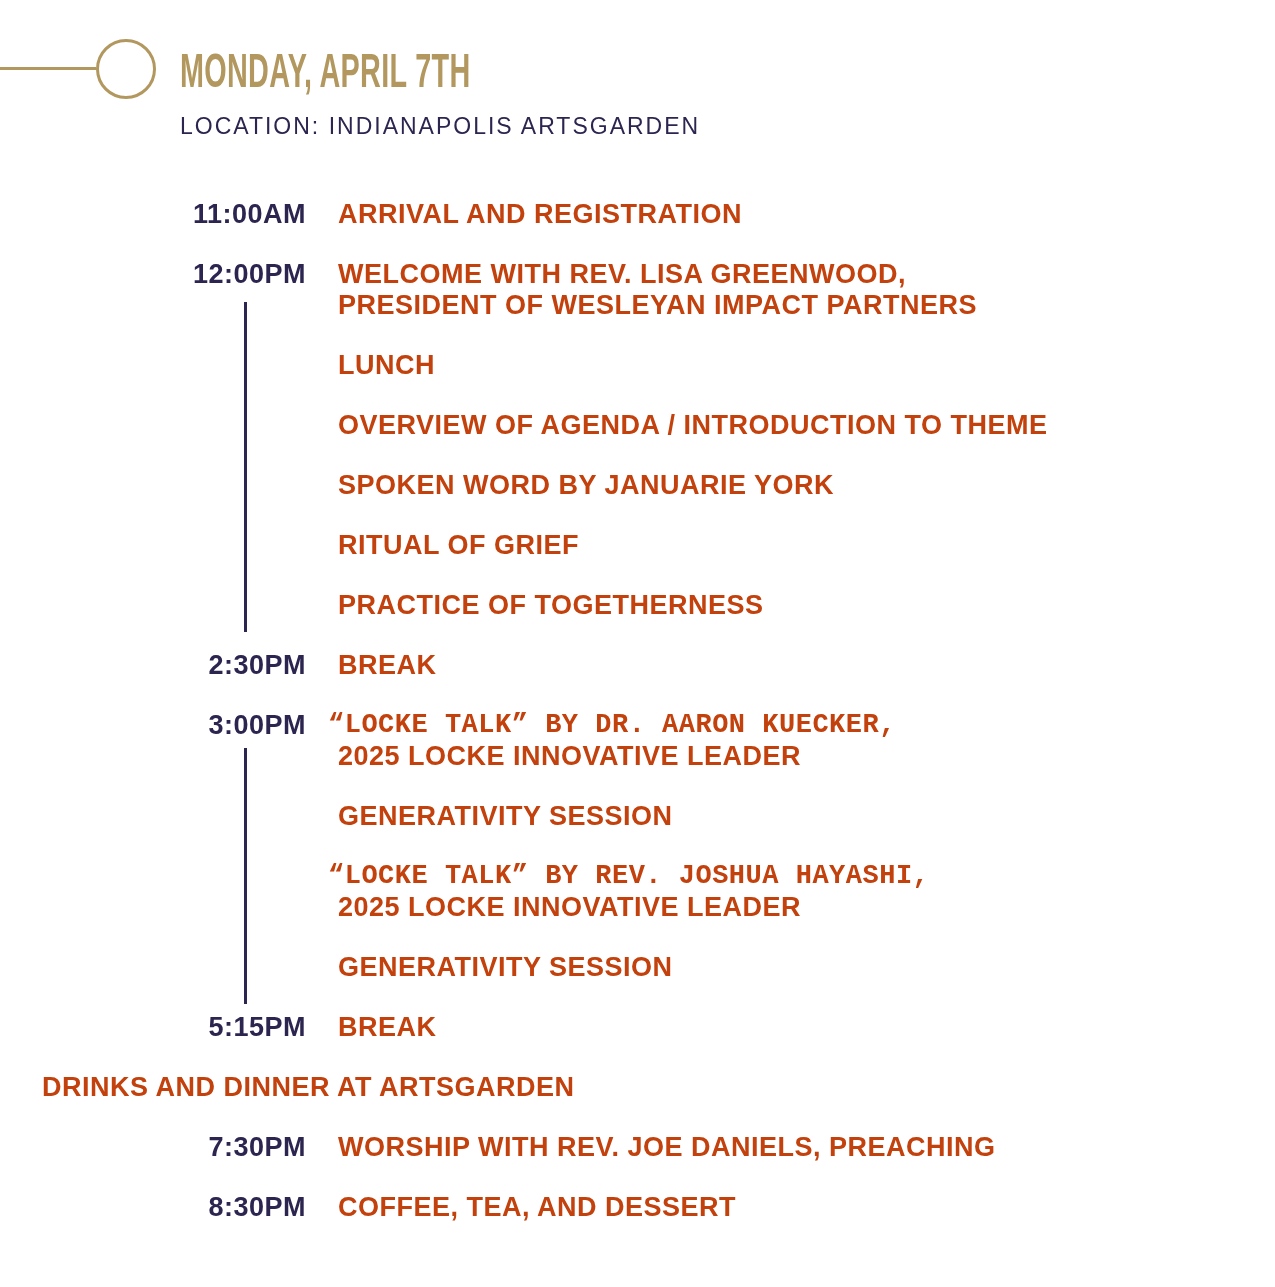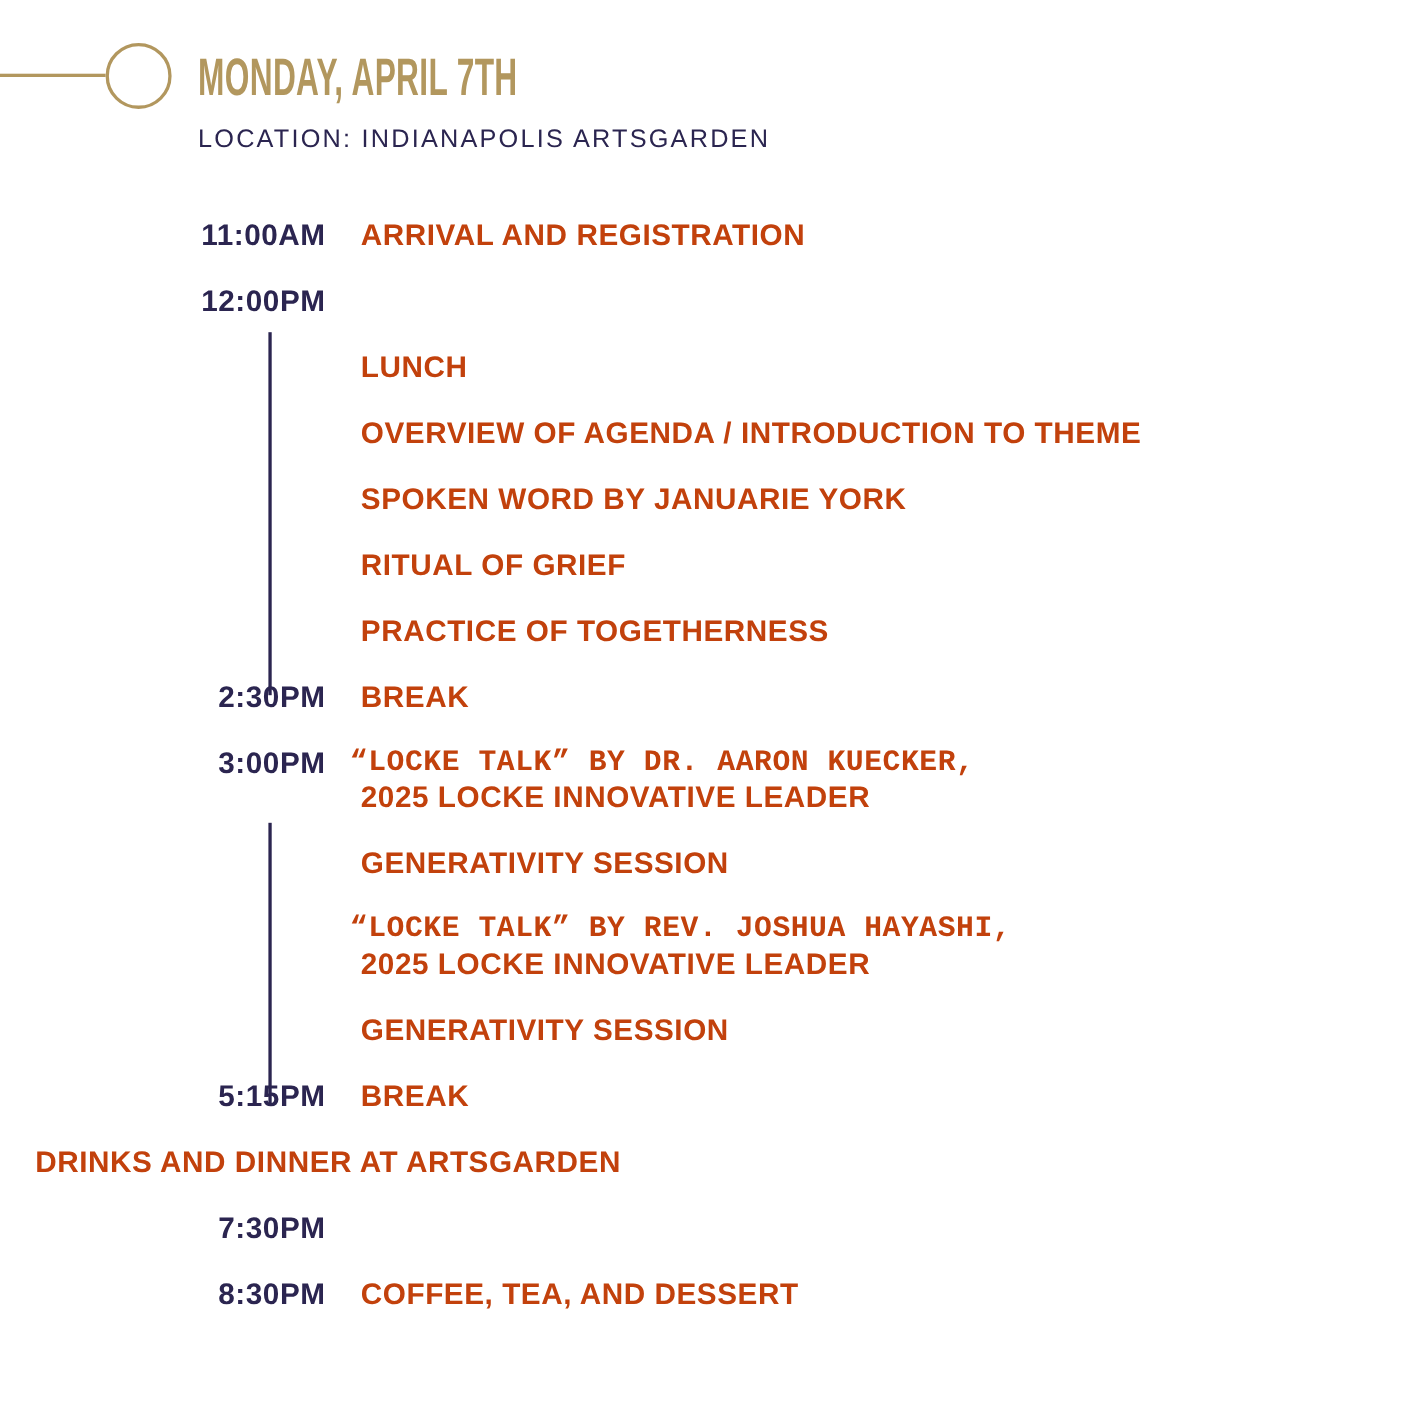--- a/index.html
+++ b/index.html
@@ -59,20 +59,21 @@
     letter-spacing: 2px;
     white-space: nowrap;
   }
 
   
   .schedule {
     position: absolute;
     left: 0;
     top: 199px;
     width: 1221px;
+    padding-left: 10px;
   }
   .row {
     display: flex;
     align-items: flex-start;
     margin-bottom: 29px;
     line-height: 31px;
   }
   .time {
     flex: 0 0 296px;
     text-align: right;
@@ -131,20 +132,24 @@
 
     <div class="row">
       <div class="time">11:00AM</div>
       <div class="event">
         <div class="line">ARRIVAL AND REGISTRATION</div>
       </div>
     </div>
 
     <div class="row">
       <div class="time">12:00PM</div>
+      <div class="event">
+        <div class="line">WELCOME WITH REV. LISA GREENWOOD,</div>
+        <div class="line">PRESIDENT OF WESLEYAN IMPACT PARTNERS</div>
+      </div>
     </div>
 
     <div class="row">
       <div class="time"></div>
       <div class="event">
         <div class="line">LUNCH</div>
       </div>
     </div>
 
     <div class="row">
@@ -220,20 +225,23 @@
     </div>
 
     <div class="row">
       <div class="event">
         <div class="line">DRINKS AND DINNER AT ARTSGARDEN</div>
       </div>
     </div>
 
     <div class="row">
       <div class="time">7:30PM</div>
+      <div class="event">
+        <div class="line">WORSHIP WITH REV. JOE DANIELS, PREACHING</div>
+      </div>
     </div>
 
     <div class="row">
       <div class="time">8:30PM</div>
       <div class="event">
         <div class="line">COFFEE, TEA, AND DESSERT</div>
       </div>
     </div>
 
   </div>

